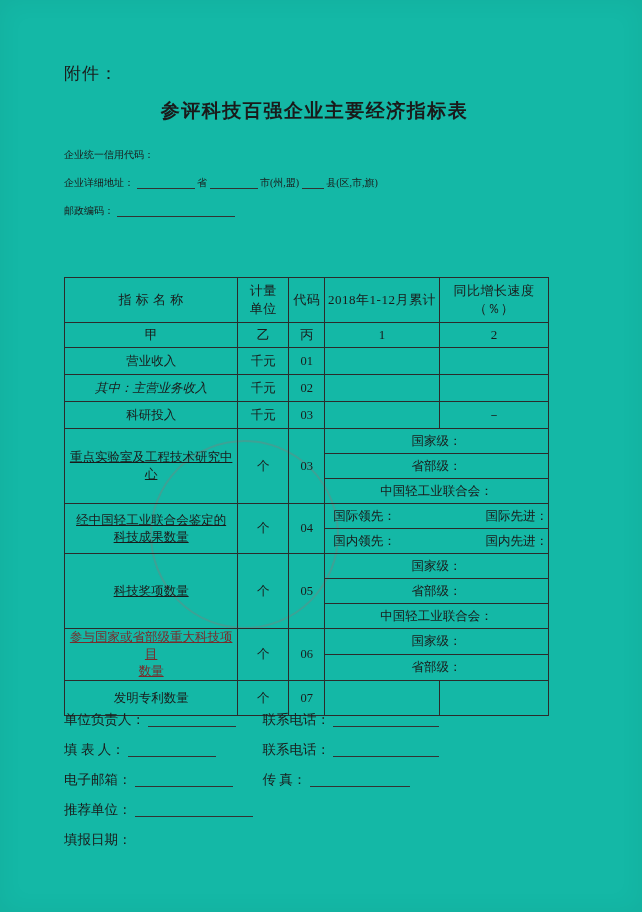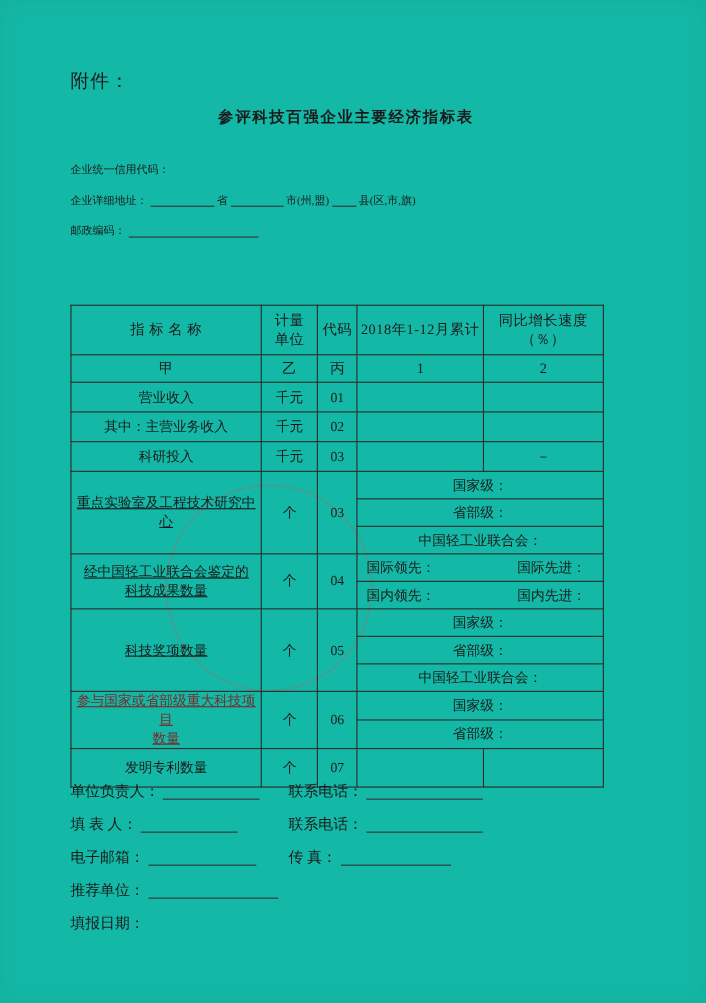--- a/index.html
+++ b/index.html
@@ -36,21 +36,21 @@
     top: 62px;
     font-size: 17px;
     letter-spacing: 1px;
   }
   .doc-title {
     position: absolute;
     left: 0;
     top: 98px;
     width: 629px;
     text-align: center;
-    font-size: 14px;
+    font-size: 19px;
     font-weight: bold;
     letter-spacing: 1.5px;
   }
   .header-fields {
     position: absolute;
     left: 64px;
     top: 142px;
     width: 520px;
     font-size: 10px;
     line-height: 25px;
@@ -100,20 +100,21 @@
   .hdr td { height: 44px; font-size: 13px; letter-spacing: .5px; }
   .hdr2 td { height: 24px; font-size: 13px; }
   .row-simple td { height: 26px; }
   .name-left {
     text-align: left;
     padding-left: 12px;
   }
   .name-indent {
     text-align: left;
     padding-left: 26px;
+    font-style: italic;
   }
   .name-center-left {
     text-align: left;
     padding-left: 10px;
     line-height: 17px;
     text-decoration: underline;
   }
   .sub {
     height: 24px;
     text-align: left;
@@ -129,21 +130,21 @@
     height: 24px;
     align-items: center;
   }
   .sub-split .left-half {
     flex: 0 0 52%;
     text-align: left;
     padding-left: 8px;
   }
   .sub-split .right-half {
     flex: 1;
-    text-align: center;
+    text-align: right;
     padding-left: 6px;
   }
   .two-line { line-height: 17px; }
   .red-tint { color: #7a2b2b; }
 
   
   .footer-fields {
     position: absolute;
     left: 64px;
     top: 705px;

